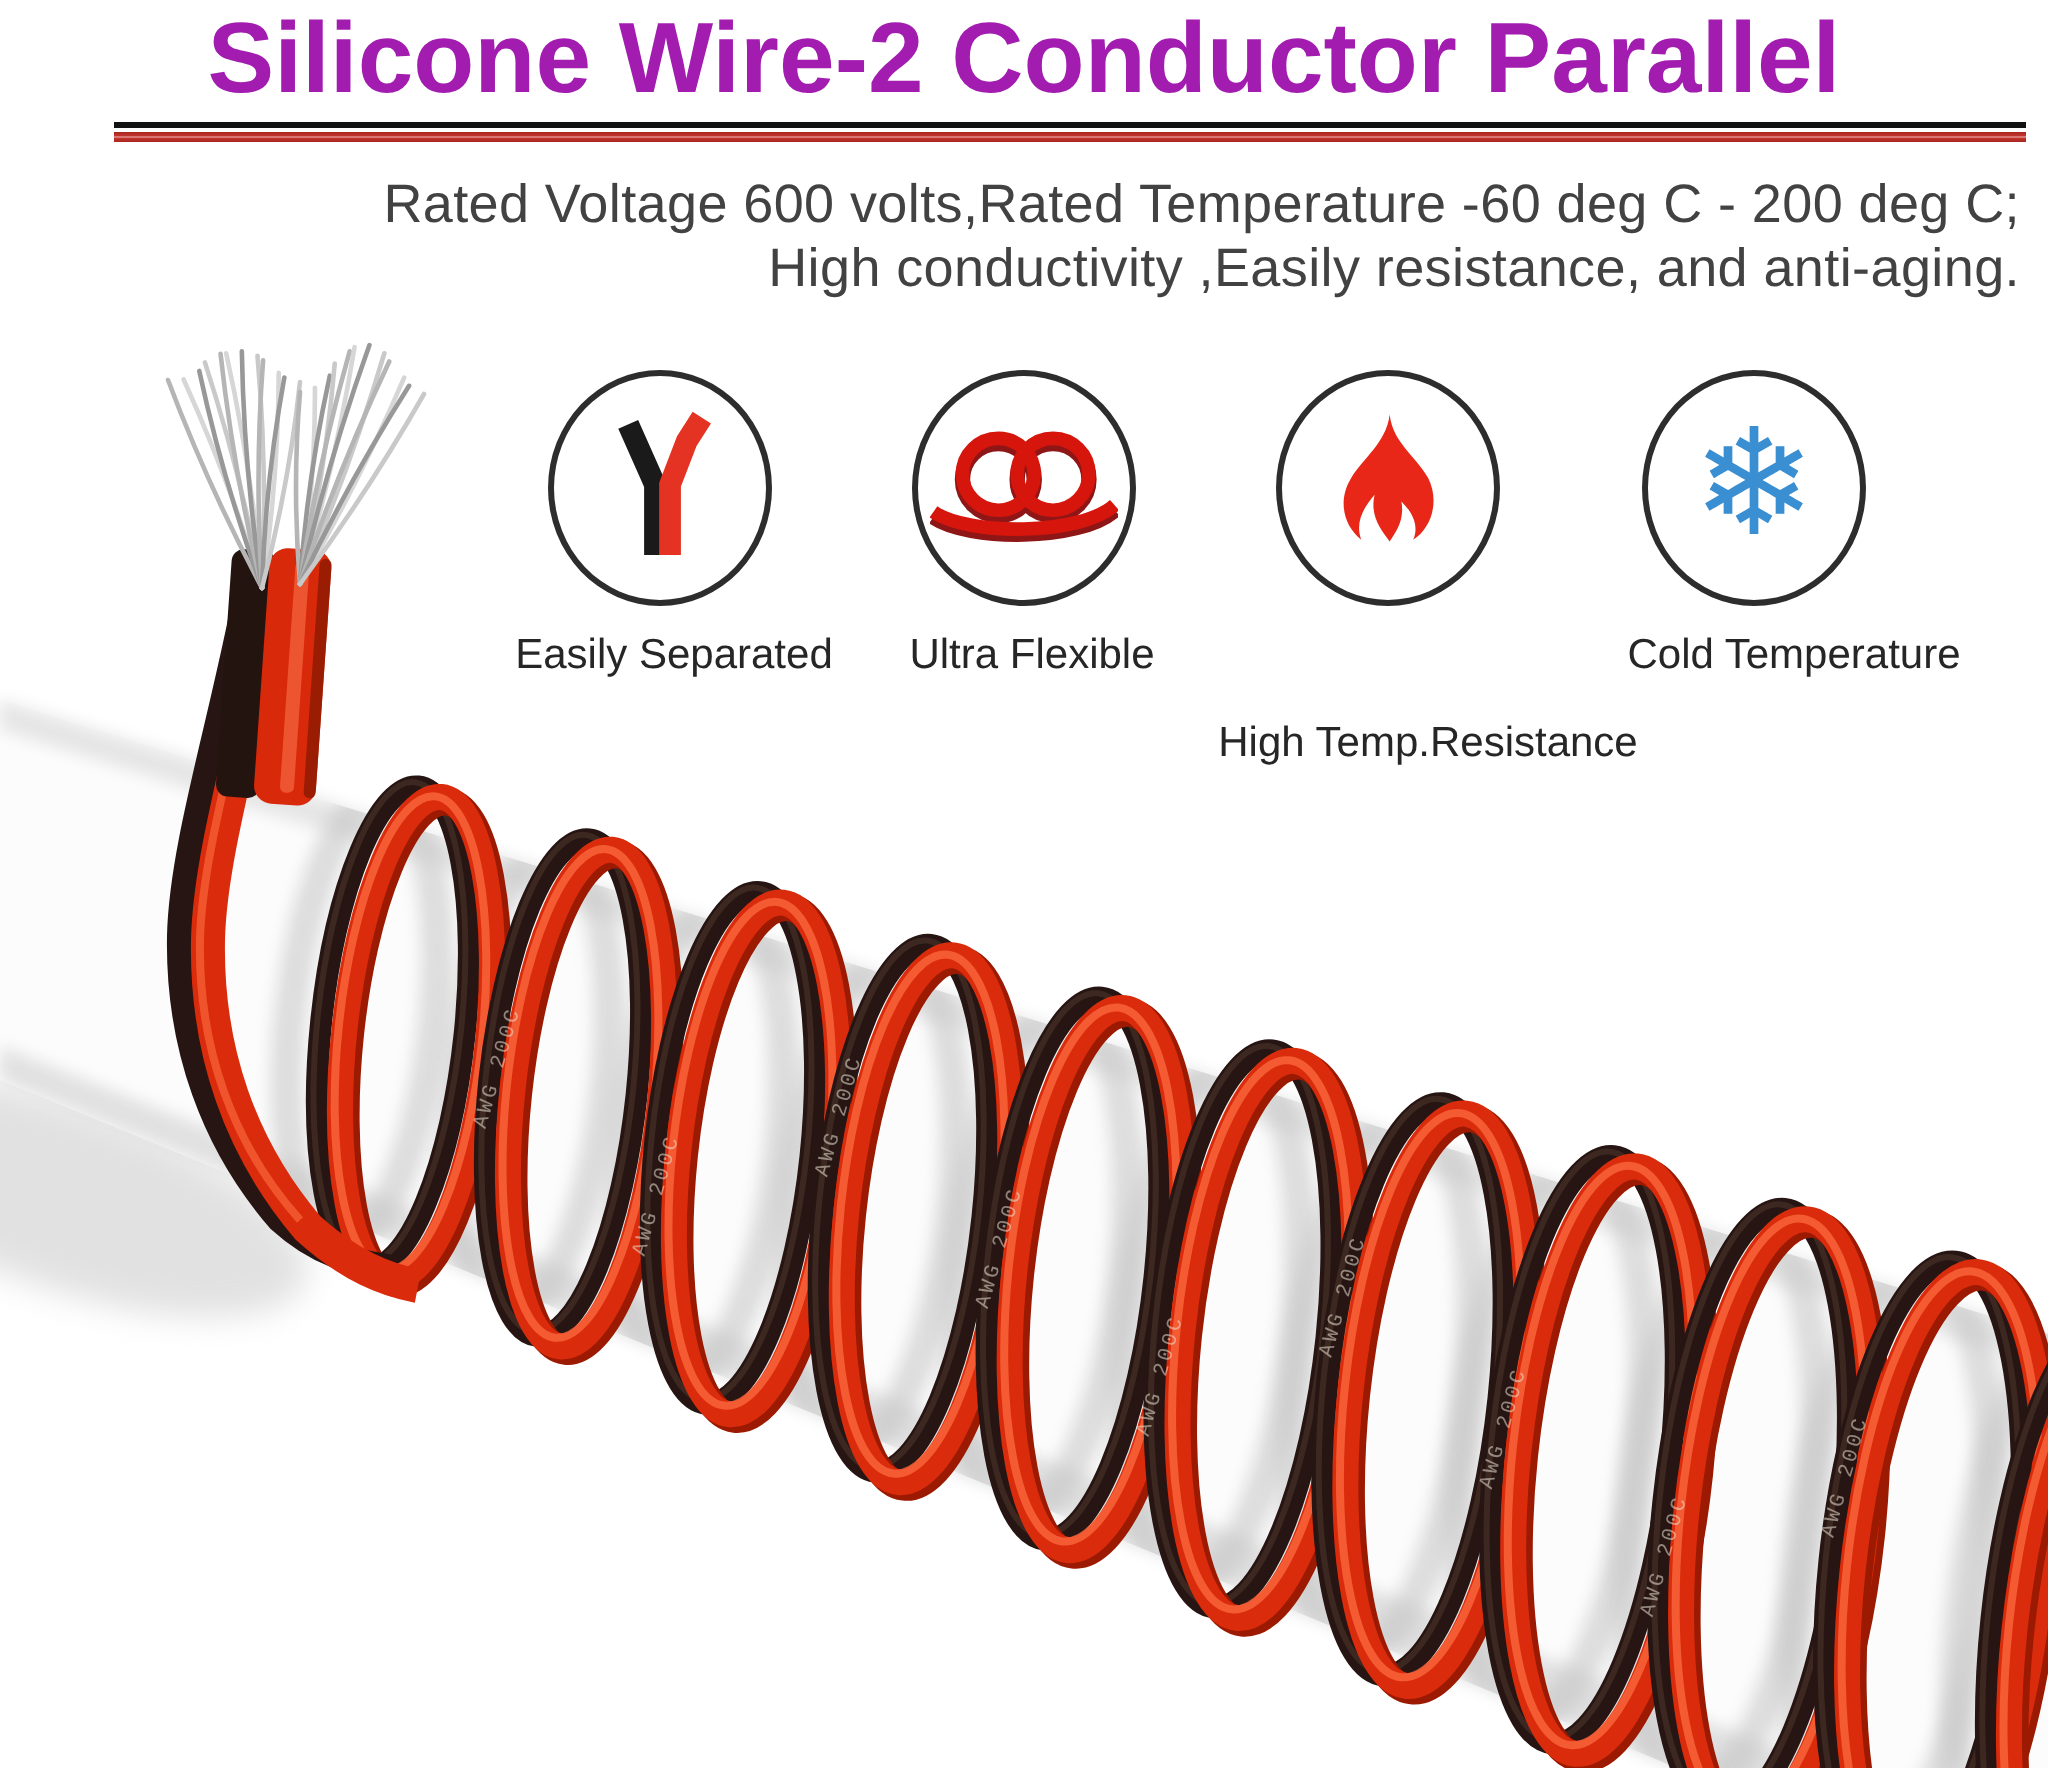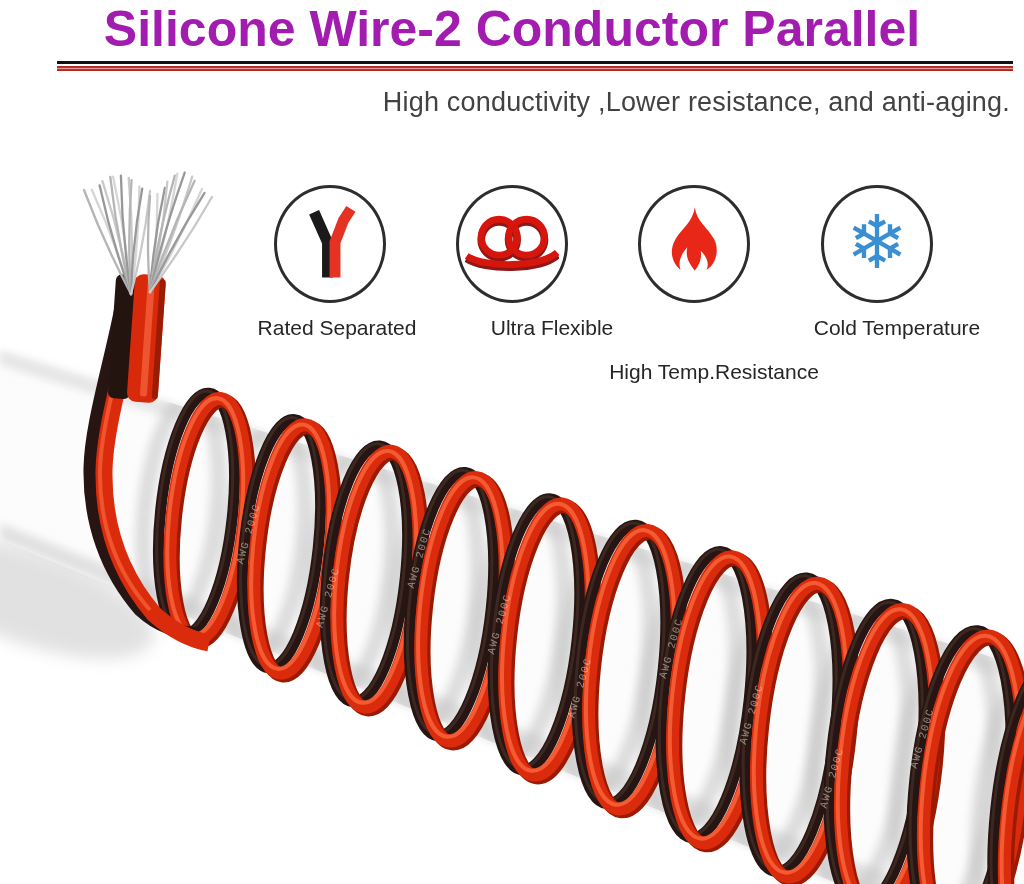--- a/index.html
+++ b/index.html
@@ -27,21 +27,21 @@
   .feature-circle{
     position:absolute;top:185px;width:112px;height:118px;box-sizing:border-box;
     border:3.5px solid #2d2d2d;border-radius:50%;background:#ffffff;
     display:flex;align-items:center;justify-content:center;
   }
   #circle-1{left:274px;} #circle-2{left:456px;} #circle-3{left:638px;} #circle-4{left:821px;}
   .feature-label{
     position:absolute;top:316px;width:240px;text-align:center;
     font-size:21px;color:#262626;white-space:nowrap;
   }
-  #label-1{left:217px;} #label-2{left:432px;} #label-3{left:594px;margin-top:44px;} #label-4{left:777px;}
+  #label-1{left:217px;} #label-2{left:396px;} #label-3{left:594px;margin-top:44px;} #label-4{left:777px;}
   .snowflake-glyph{
     font-family:"DejaVu Sans",sans-serif;font-size:74px;line-height:1;
     color:#3a8ed2;transform:translateY(-2px);
   }
   
   #photo-svg{position:absolute;left:0;top:0;width:1024px;height:884px;}
 </style>
 </head>
 <body>
 
@@ -209,21 +209,22 @@
         <path d="M150,292 Q180.04545454545456,240.4090909090909 202.0909090909091,188.8181818181818" fill="none" stroke="#d6d6d6" stroke-width="2.3" stroke-linecap="round"></path>
         <path d="M150,292 Q173.27272727272728,242.45454545454544 204.54545454545456,192.9090909090909" fill="none" stroke="#989898" stroke-width="2.3" stroke-linecap="round"></path>
         <path d="M150,292 Q185,244.5 212,197" fill="none" stroke="#c9c9c9" stroke-width="2.3" stroke-linecap="round"></path>
       </g>
   </svg>
 
   <div id="title">Silicone Wire-2 Conductor Parallel</div>
   <div id="divider-black"></div>
   <div id="divider-red"></div>
   <div id="subtitle">
-    <div>High conductivity ,Lower resistance, and anti-aging.</div>
+    <div>Rated Voltage 600 volts,Rated Temperature -60 deg C - 200 deg C;</div>
+    <div>High conductivity ,Easily resistance, and anti-aging.</div>
   </div>
 
   <div class="feature-circle" id="circle-1">
     <svg width="92" height="98" viewBox="0 0 110 116">
       <path d="M36,20 L52,56 L52,98" fill="none" stroke="#1a1a1a" stroke-width="13"></path>
       <path d="M80,16 L71,30 L61,56 L61,98" fill="none" stroke="#e43322" stroke-width="13"></path>
     </svg>
   </div>
   <div class="feature-circle" id="circle-2">
     <svg width="94" height="100" viewBox="0 0 110 116">
@@ -242,18 +243,18 @@
   <div class="feature-circle" id="circle-3">
     <svg width="92" height="98" viewBox="0 0 110 116">
       <path d="M56,14 C54,31 40,40 33,52 C25,65 28,80 39,89 C35,78 41,69 47,62 C44,75 51,83 56,90
                C60,84 65,77 63,66 C69,72 74,80 70,89 C81,82 86,66 79,52 C71,38 58,31 56,14 Z" fill="#e82718"></path>
     </svg>
   </div>
   <div class="feature-circle" id="circle-4">
     <div class="snowflake-glyph">❄</div>
   </div>
 
-  <div class="feature-label" id="label-1">Rated Separated</div>
+  <div class="feature-label" id="label-1">Easily Separated</div>
   <div class="feature-label" id="label-2">Ultra Flexible</div>
   <div class="feature-label" id="label-3">High Temp.Resistance</div>
   <div class="feature-label" id="label-4">Cold Temperature</div>
 
 </div>
 
 </body></html>

